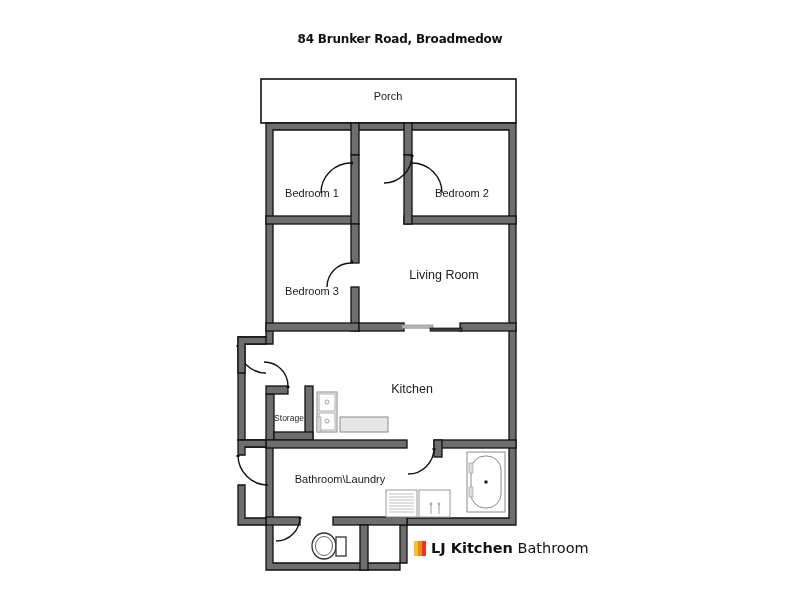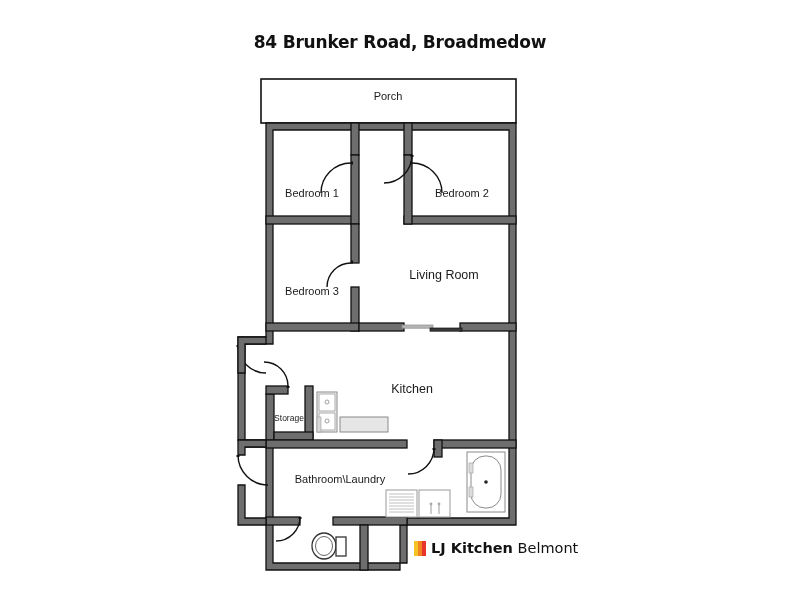--- a/index.html
+++ b/index.html
@@ -21,21 +21,21 @@
     height: 600px;
   }
   .title {
     position: absolute;
     left: 0;
     top: 32px;
     width: 800px;
     text-align: center;
     font-family: "DejaVu Sans", sans-serif;
     font-weight: bold;
-    font-size: 17px;
+    font-size: 12px;
     letter-spacing: -0.2px;
     color: #111111;
   }
   svg.floorplan {
     position: absolute;
     left: 0;
     top: 0;
     width: 800px;
     height: 600px;
   }
@@ -232,16 +232,16 @@
     <text class="room-label" x="340" y="483" text-anchor="middle">Bathroom\Laundry</text>
 
   </svg>
 
   <div class="logo">
     <span class="logo-bars">
       <i class="logo-bar-1"></i>
         <i class="logo-bar-2"></i>
         <i class="logo-bar-3"></i>
     </span>
-    <span class="logo-text"><b>LJ Kitchen</b><span>&nbsp;</span><span class="light">Belmont</span></span>
+    <span class="logo-text"><b>LJ Kitchen</b><span>&nbsp;</span><span class="light">Bathroom</span></span>
   </div>
 
 </div>
 
 </body></html>

